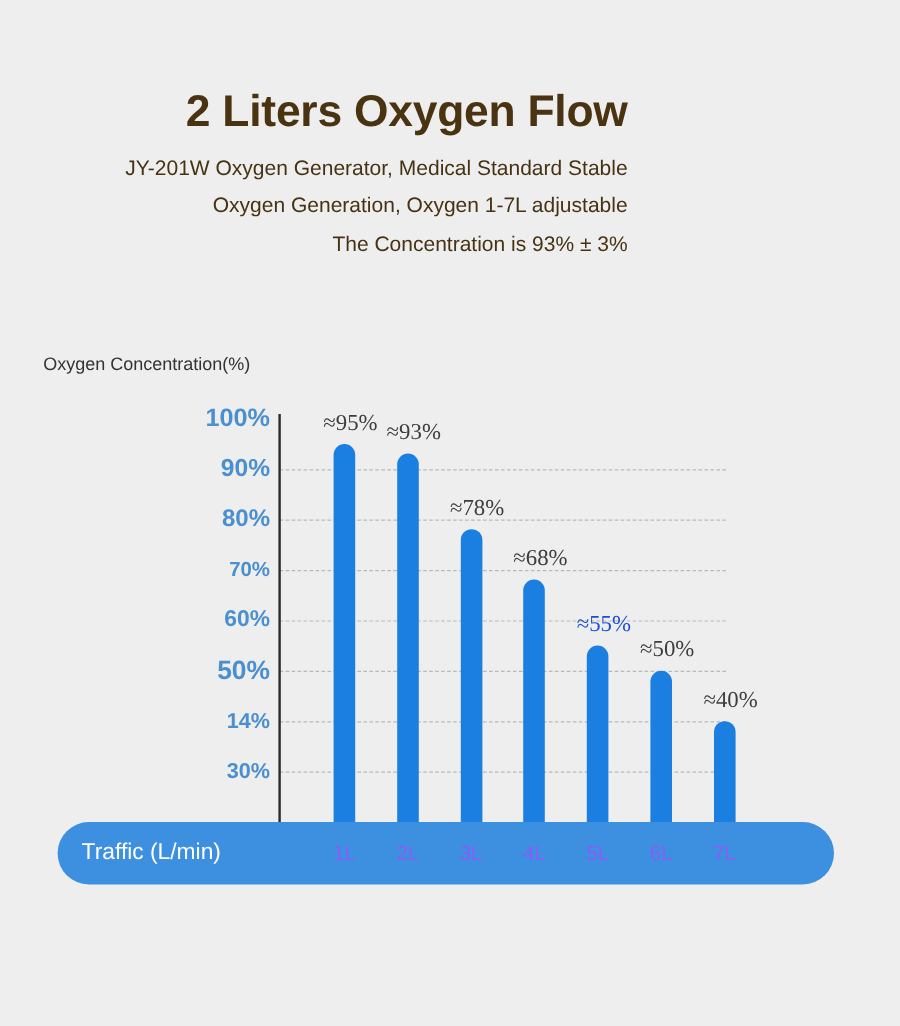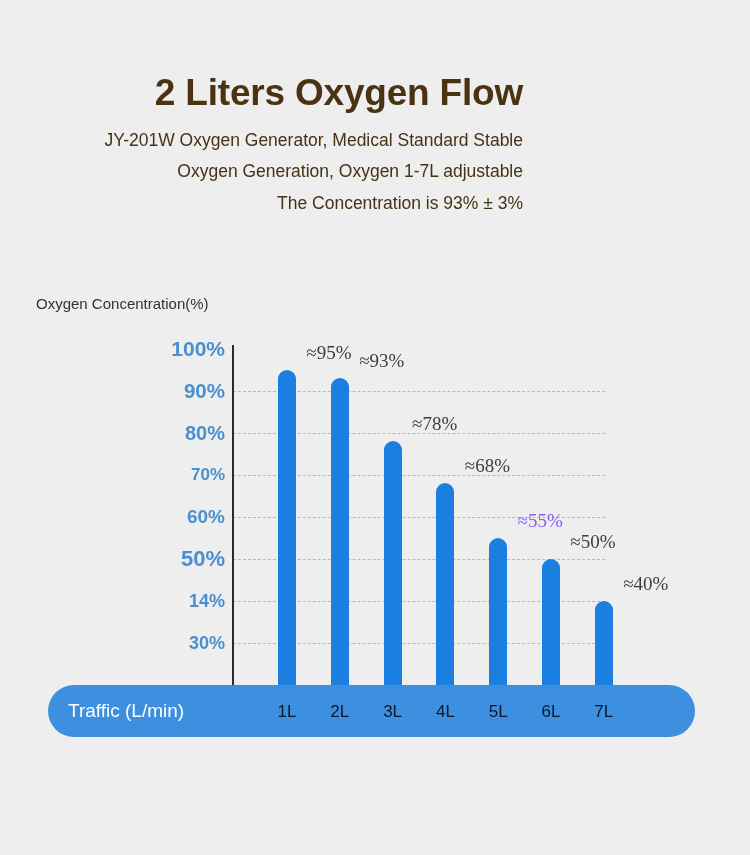--- a/index.html
+++ b/index.html
@@ -102,21 +102,20 @@
     background: #1a7fe0;
     border-radius: 9px 9px 0 0;
   }
   .bar-label {
     position: absolute;
     font-family: "Liberation Serif", serif;
     font-size: 19px;
     color: #3d3d3d;
     white-space: nowrap;
     transform: translate(-50%, -100%);
-    margin-left: 37px;
   }
 
   
   #x-axis-pill {
     position: absolute;
     left: 48px;
     top: 685px;
     width: 647px;
     height: 52px;
     background: #3d90e0;
@@ -127,21 +126,21 @@
     left: 68px;
     top: 700px;
     font-size: 19px;
     color: #ffffff;
     white-space: nowrap;
   }
   .xtick {
     position: absolute;
     top: 702px;
     font-size: 17px;
-    color: #0f172a;
+    color: #8b5cf6;
     white-space: nowrap;
     transform: translateX(-50%);
   }
 </style>
 </head>
 <body>
 
 <div id="header">
   <h1 id="title">2 Liters Oxygen Flow</h1>
   <div id="subtitle">
@@ -200,21 +199,21 @@
       <div class="bar" style="left: 436.4px; top: 483.4px; height: 216.6px; background: rgb(26, 127, 224);"></div>
       <div class="bar" style="left: 489.2px; top: 538px; height: 162px; background: rgb(26, 127, 224);"></div>
       <div class="bar" style="left: 542px; top: 559px; height: 141px; background: rgb(26, 127, 224);"></div>
       <div class="bar" style="left: 594.8px; top: 601px; height: 99px; background: rgb(26, 127, 224);"></div>
     </div>
   <div id="bar-labels">
       <div class="bar-label" style="left: 292px; top: 364px; color: rgb(61, 61, 61);">≈95%</div>
       <div class="bar-label" style="left: 344.8px; top: 372.4px; color: rgb(61, 61, 61);">≈93%</div>
       <div class="bar-label" style="left: 397.6px; top: 435.4px; color: rgb(61, 61, 61);">≈78%</div>
       <div class="bar-label" style="left: 450.4px; top: 477.4px; color: rgb(61, 61, 61);">≈68%</div>
-      <div class="bar-label" style="left: 503.2px; top: 532px; color: #8b5cf6;">≈55%</div>
+      <div class="bar-label" style="left: 503.2px; top: 532px; color: #1d4ed8;">≈55%</div>
       <div class="bar-label" style="left: 556px; top: 553px; color: rgb(61, 61, 61);">≈50%</div>
       <div class="bar-label" style="left: 608.8px; top: 595px; color: rgb(61, 61, 61);">≈40%</div>
     </div>
 
   <div id="x-axis-pill"></div>
   <div id="x-axis-title">Traffic (L/min)</div>
   <div id="xticks">
       <div class="xtick" style="left: 287px;">1L</div>
       <div class="xtick" style="left: 339.8px;">2L</div>
       <div class="xtick" style="left: 392.6px;">3L</div>

